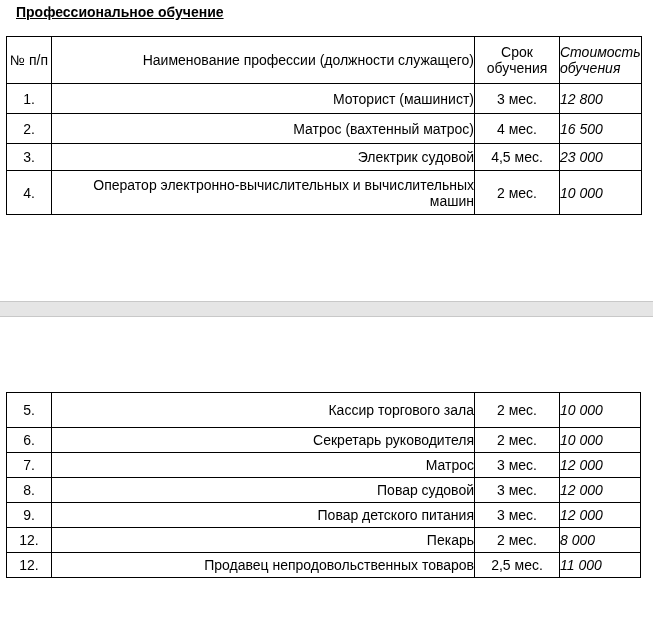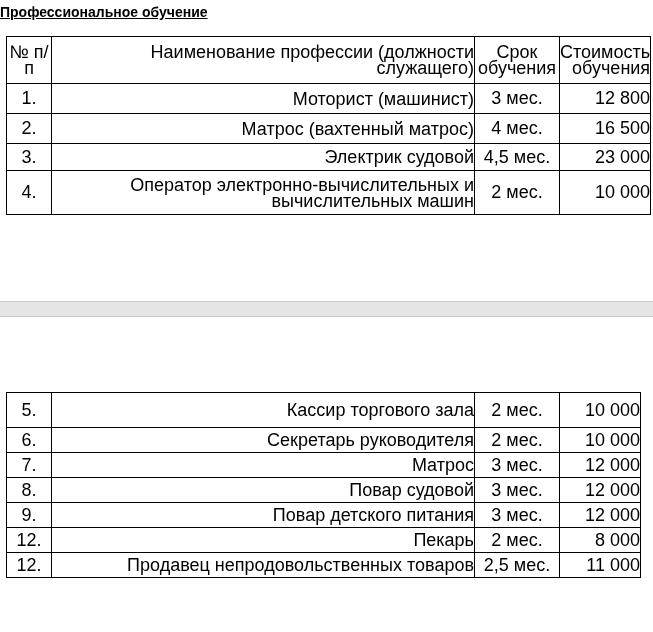--- a/index.html
+++ b/index.html
@@ -1,25 +1,25 @@
 <!DOCTYPE html>
 <html><head>
 <meta charset="utf-8">
 <style>
   html, body { margin: 0; padding: 0; background: #ffffff; }
   body { width: 653px; height: 632px; position: relative; overflow: hidden;
          font-family: "Liberation Sans", sans-serif; color: #000; }
-  .title { position: absolute; left: 0; top: 4px; font-size: 14px; font-weight: bold;
+  .title { position: absolute; left: 16px; top: 4px; font-size: 14px; font-weight: bold;
            text-decoration: underline; }
-  table { position: absolute; left: 6px; border-collapse: collapse; table-layout: fixed; font-size: 18px; }
+  table { position: absolute; left: 6px; border-collapse: collapse; table-layout: fixed; font-size: 14px; }
   td, th { border: 1px solid #000; padding: 0; font-weight: normal; vertical-align: middle; }
   .c-num { width: 44px; text-align: center; }
   .c-name { width: 415px; text-align: right; padding-left: 7px; }
   .c-term { width: 84px; text-align: center; }
-  .c-cost { width: 80px; text-align: right; }
+  .c-cost { width: 80px; text-align: left; font-style: italic; }
   th { line-height: 16px; }
   .name-cell { line-height: 16px; }
   #t1 { top: 36px; }
   #t1 thead tr { height: 47px; }
   #t1 tbody tr { height: 30px; }
   #t1 tbody tr.r3 { height: 27px; }
   #t1 tbody tr.r4 { height: 44px; }
   #t2 { top: 392px; }
   #t2 tr { height: 25px; }
   #t2 tr.first { height: 35px; }

